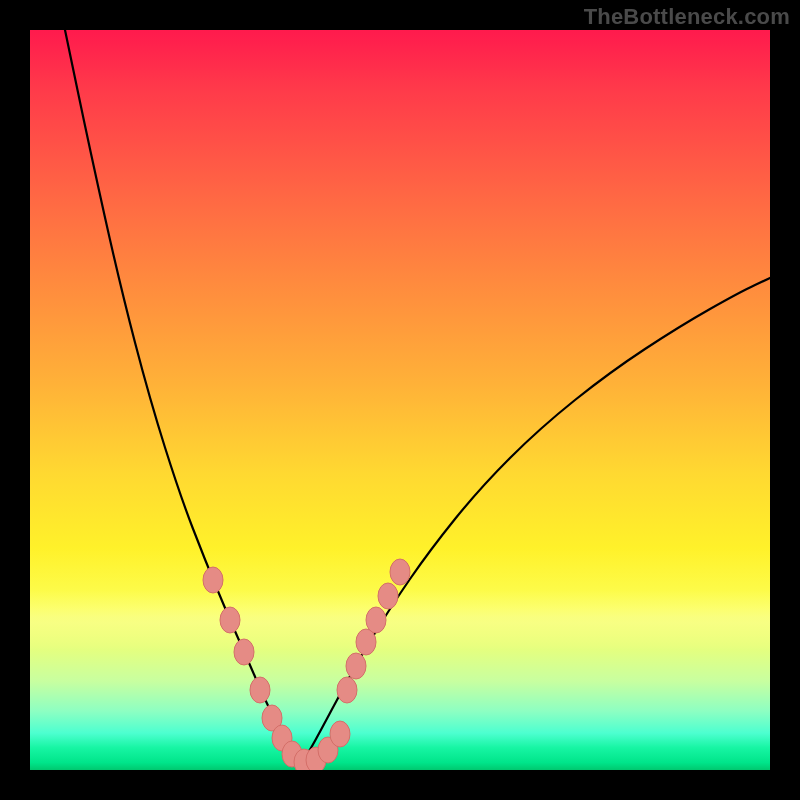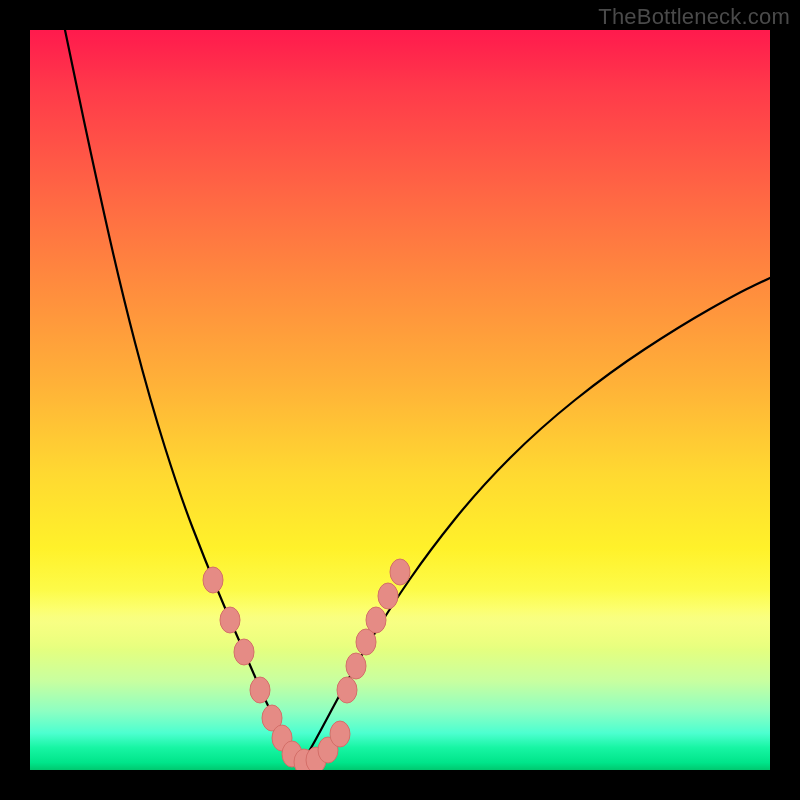--- a/index.html
+++ b/index.html
@@ -42,21 +42,21 @@
       #17f5a3 97%,
       #00e58a 99%,
       #00c86f 100%);
   }
   .watermark {
     position: absolute;
     top: 4px;
     right: 10px;
     color: #4a4a4a;
     font-size: 22px;
-    font-weight: 400;
+    font-weight: 700;
     letter-spacing: 0.2px;
     z-index: 5;
   }
   svg.curve {
     position: absolute;
     left: 0;
     top: 0;
     width: 740px;
     height: 740px;
     z-index: 3;

